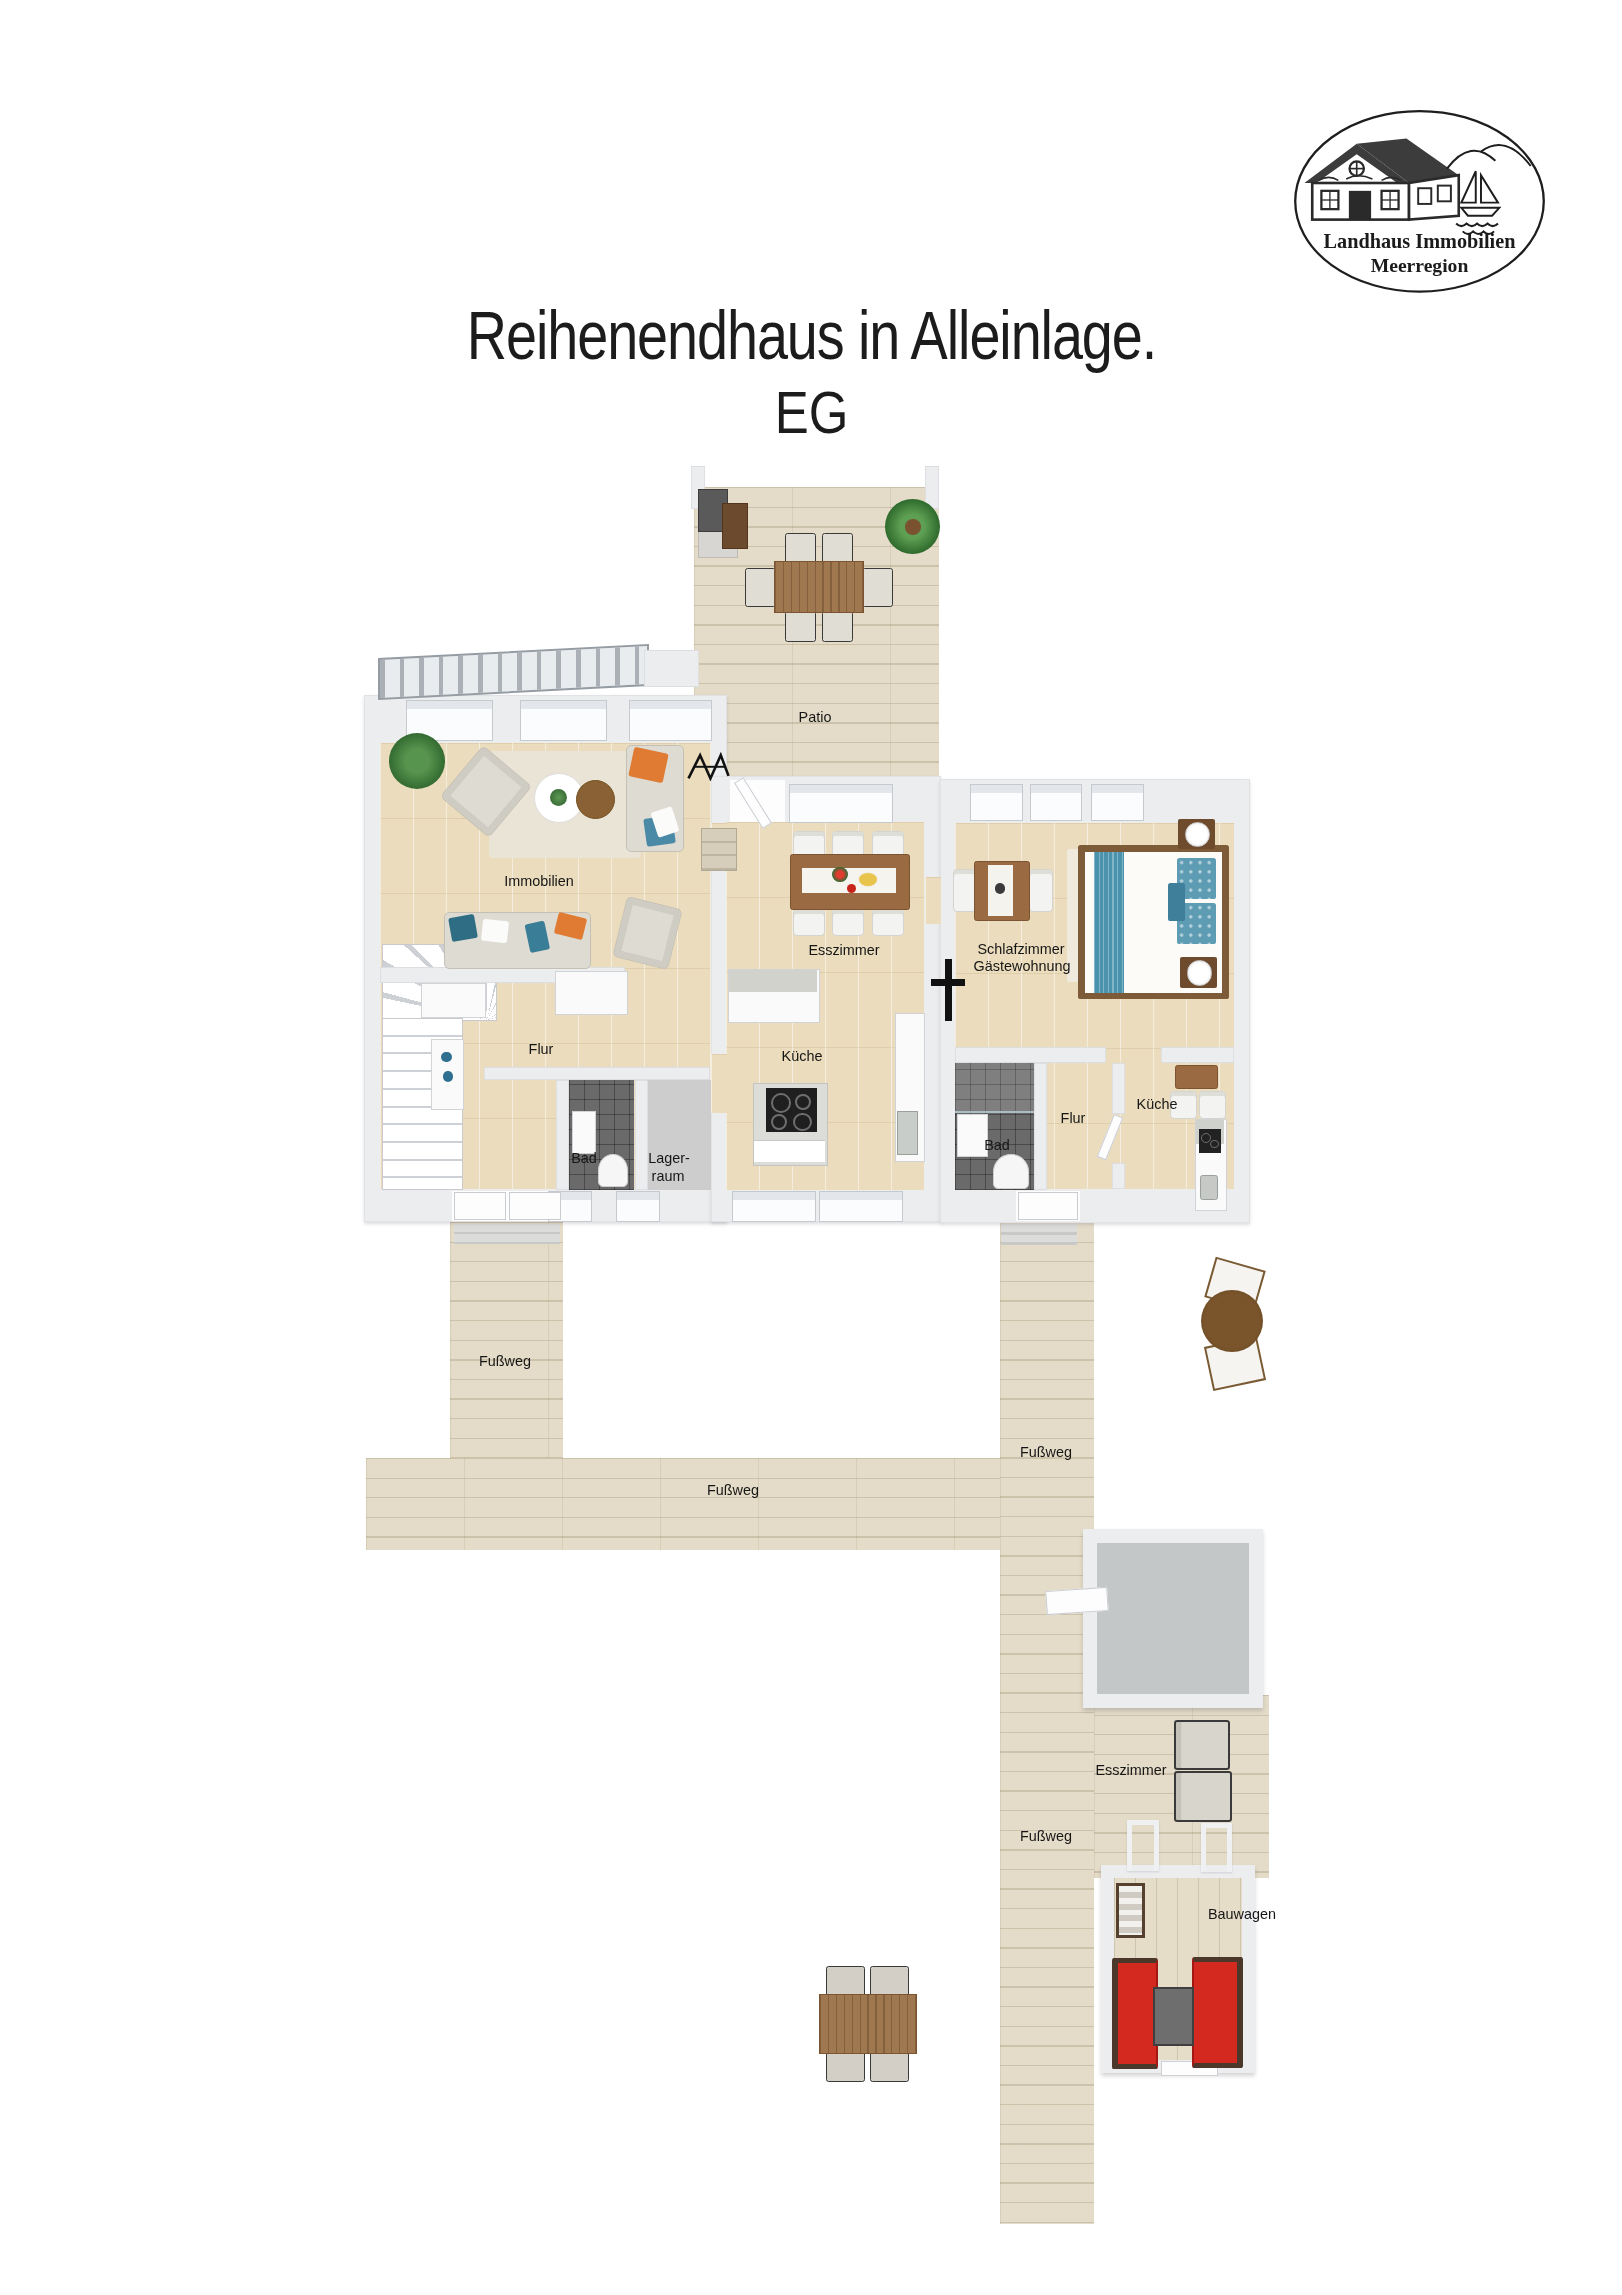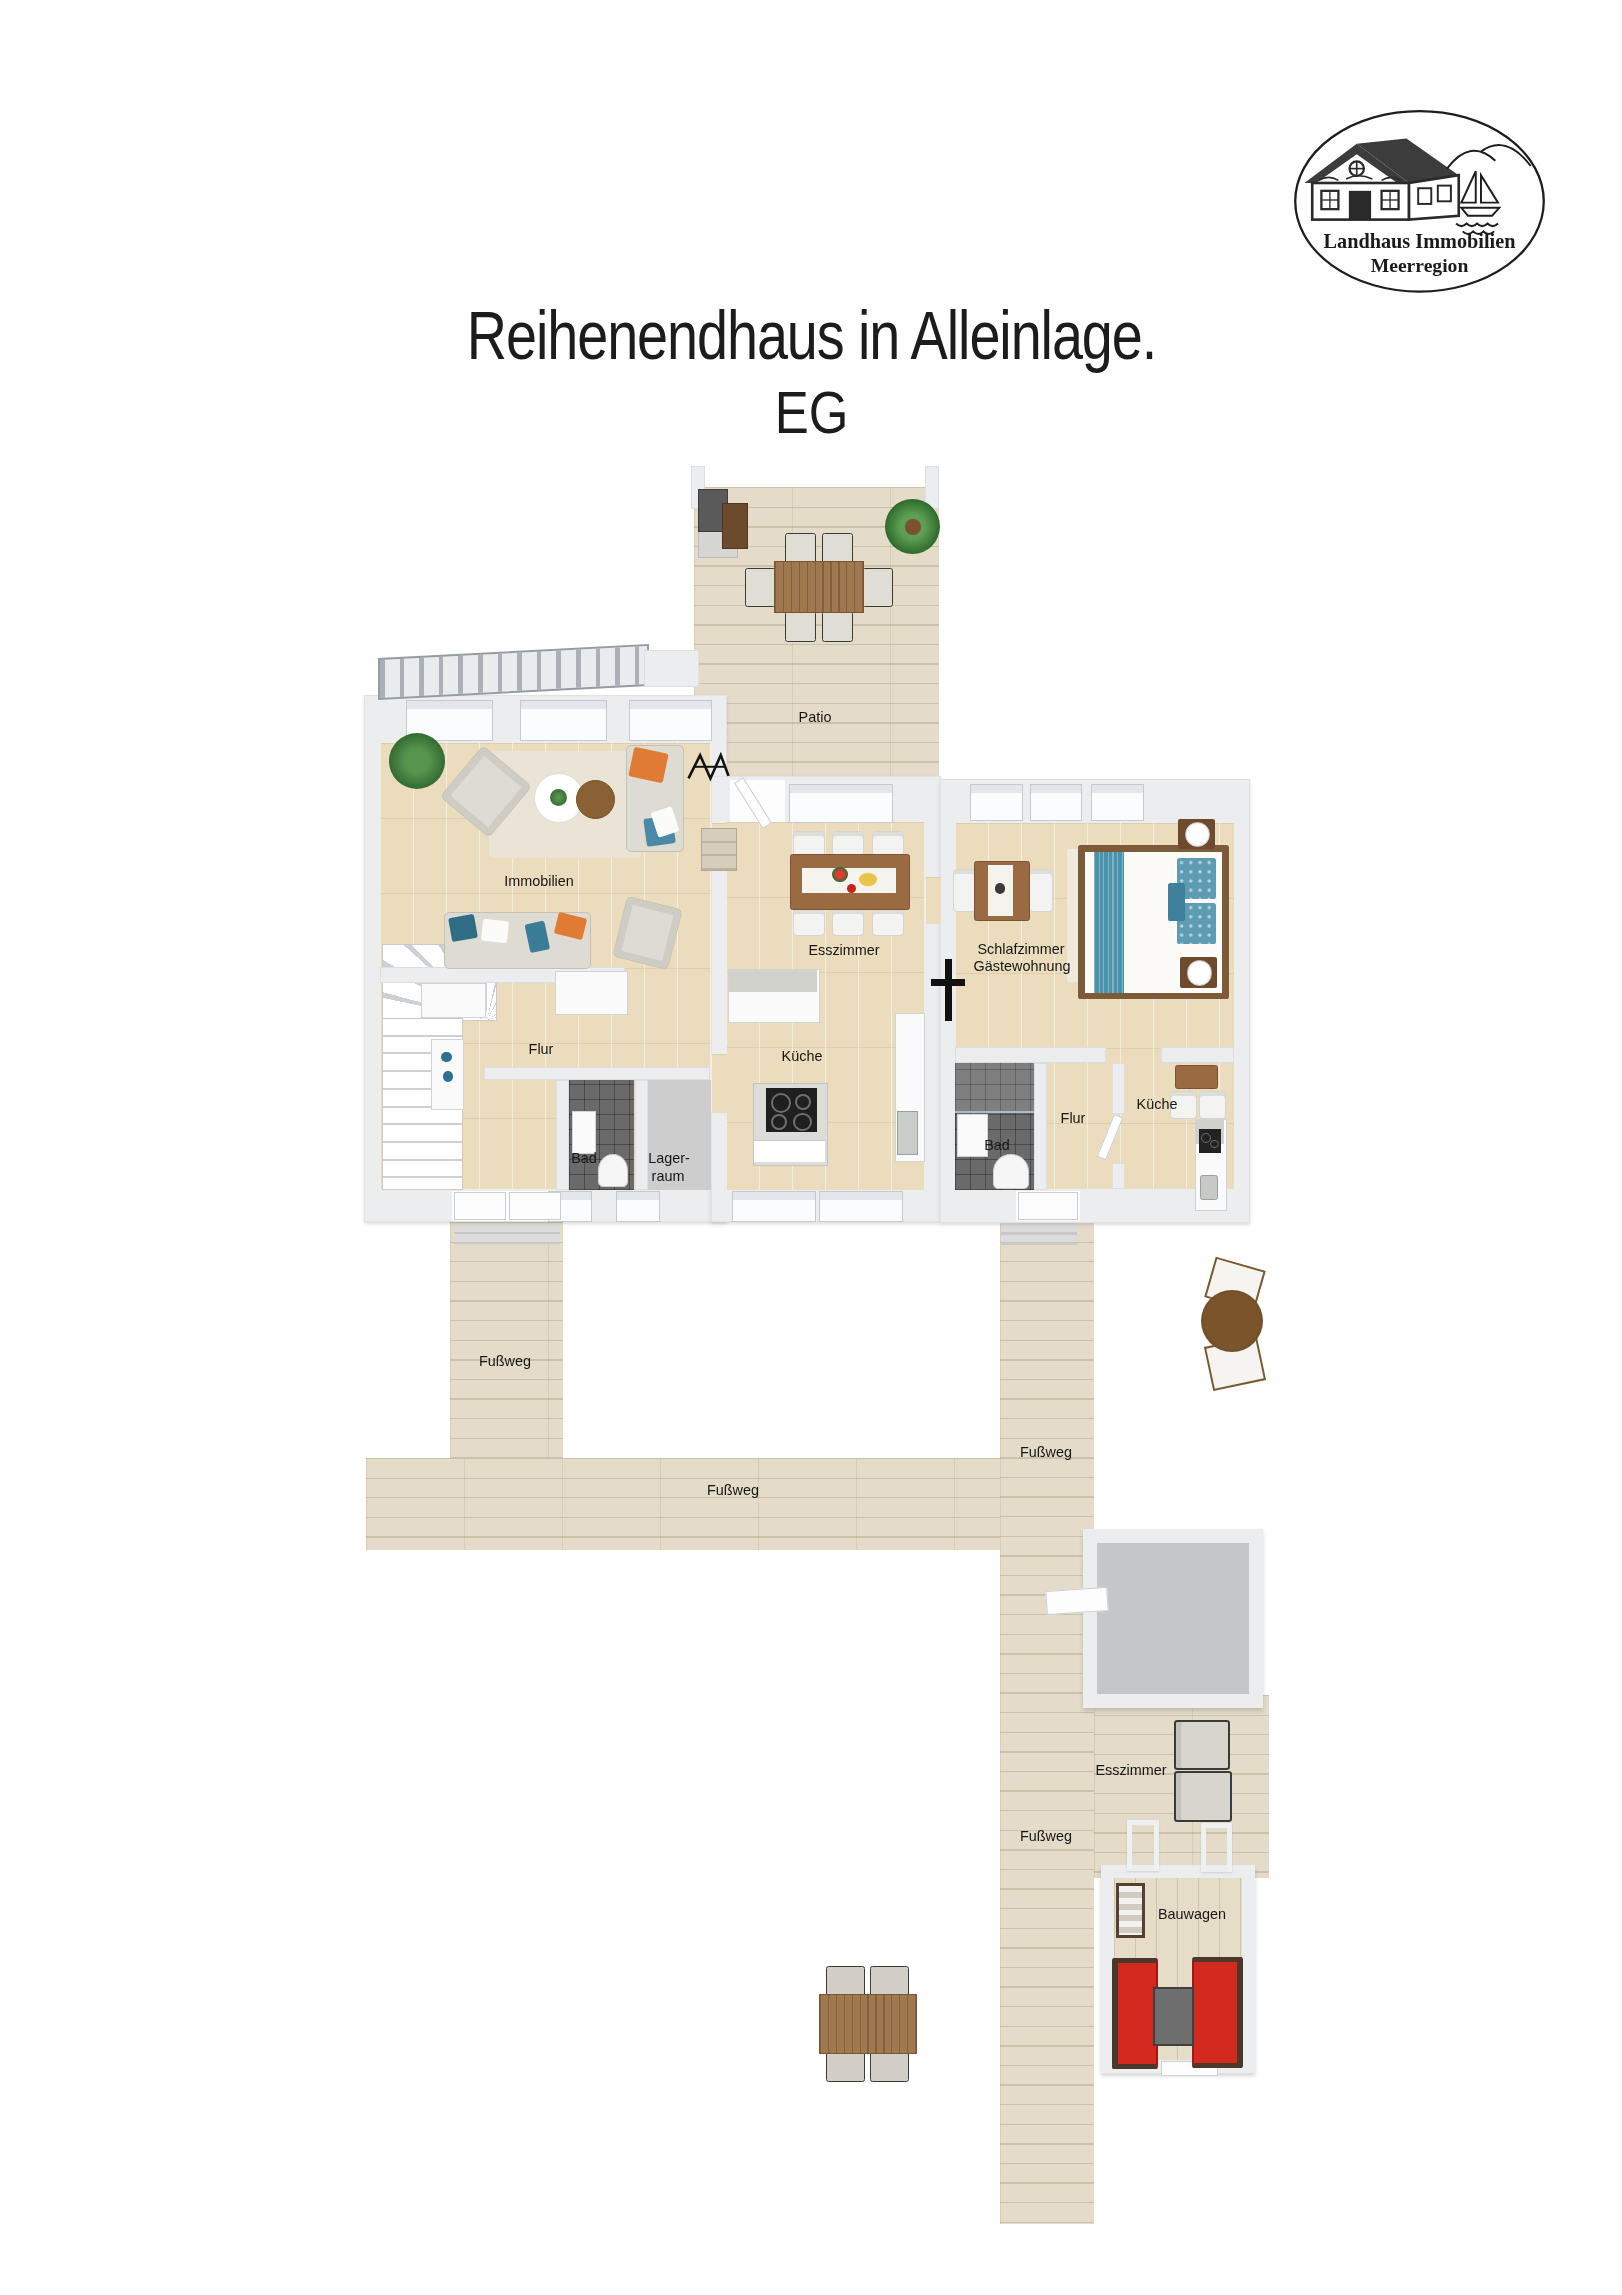--- a/index.html
+++ b/index.html
@@ -278,14 +278,14 @@
 <div class="lbl" style="left:669px;top:1159px;">Lager-</div>
 <div class="lbl" style="left:668px;top:1177px;">raum</div>
 <div class="lbl" style="left:997px;top:1146px;">Bad</div>
 <div class="lbl" style="left:1073px;top:1119px;">Flur</div>
 <div class="lbl" style="left:1157px;top:1105px;">Küche</div>
 <div class="lbl" style="left:505px;top:1362px;">Fußweg</div>
 <div class="lbl" style="left:733px;top:1491px;">Fußweg</div>
 <div class="lbl" style="left:1046px;top:1453px;">Fußweg</div>
 <div class="lbl" style="left:1046px;top:1837px;">Fußweg</div>
 <div class="lbl" style="left:1131px;top:1771px;">Esszimmer</div>
-<div class="lbl" style="left:1192px;top:1915px;">Bauwagen</div>
+<div class="lbl" style="left:1242px;top:1915px;">Bauwagen</div>
 
 
 </body></html>

